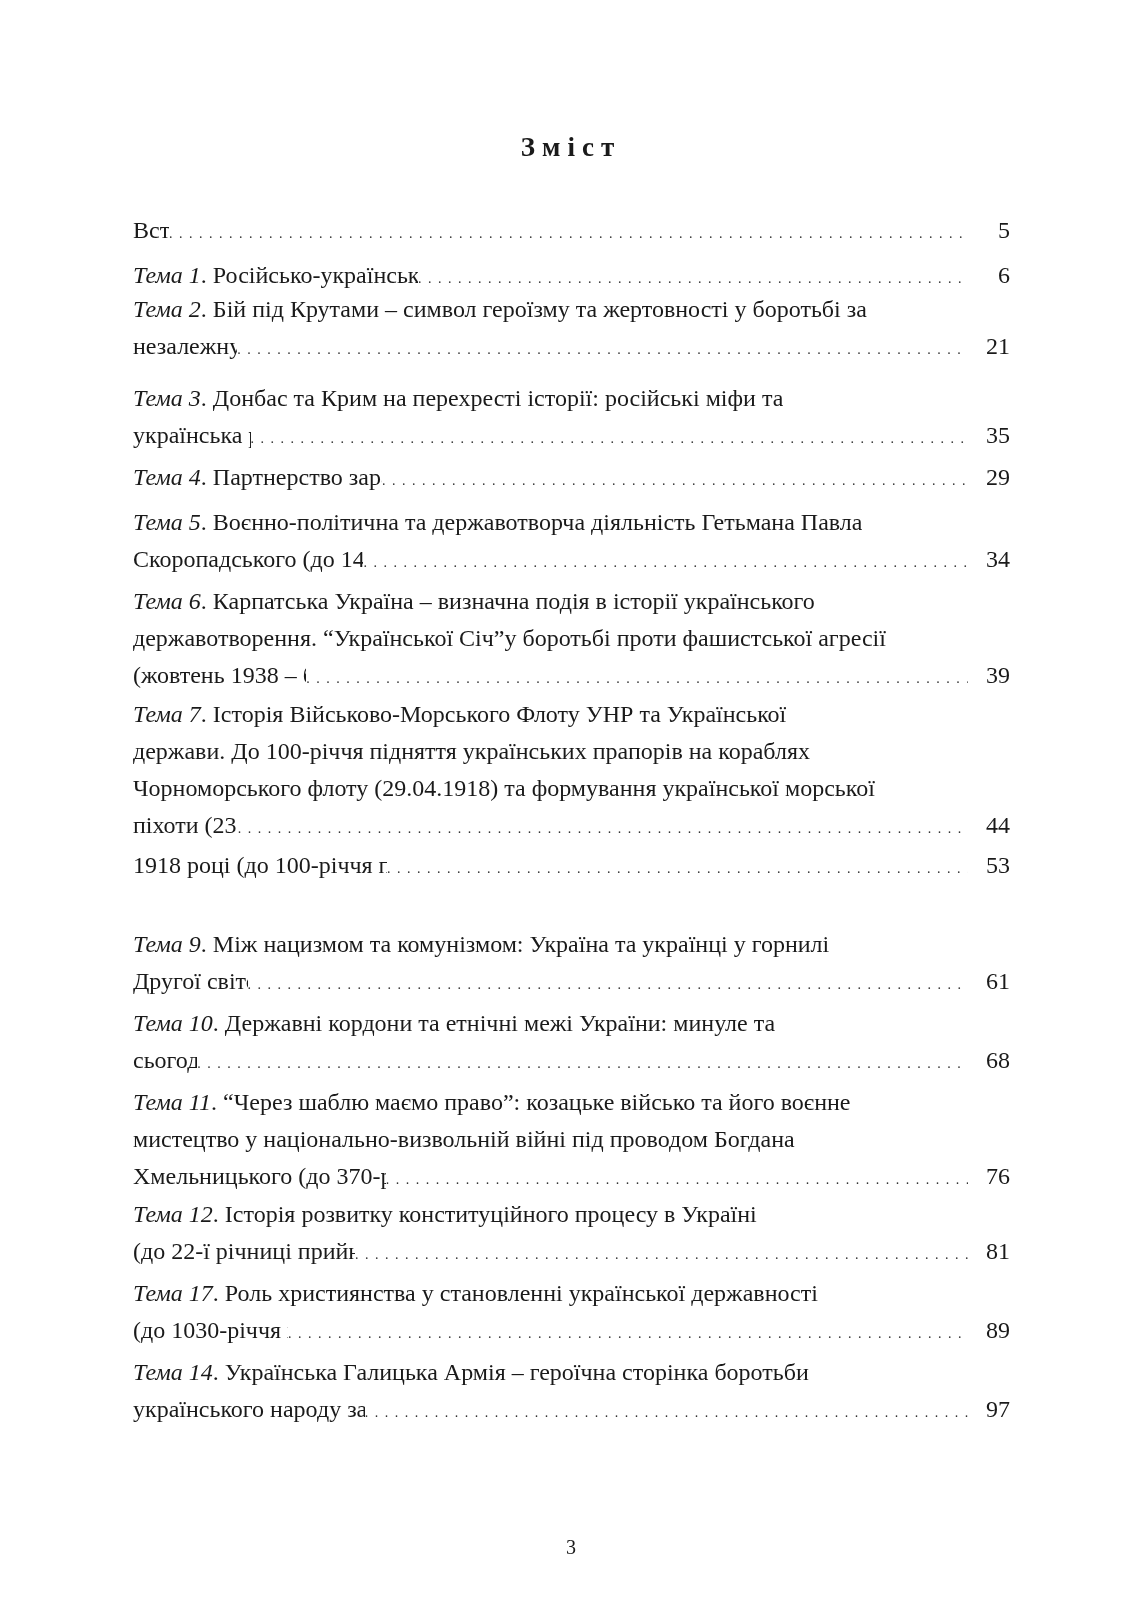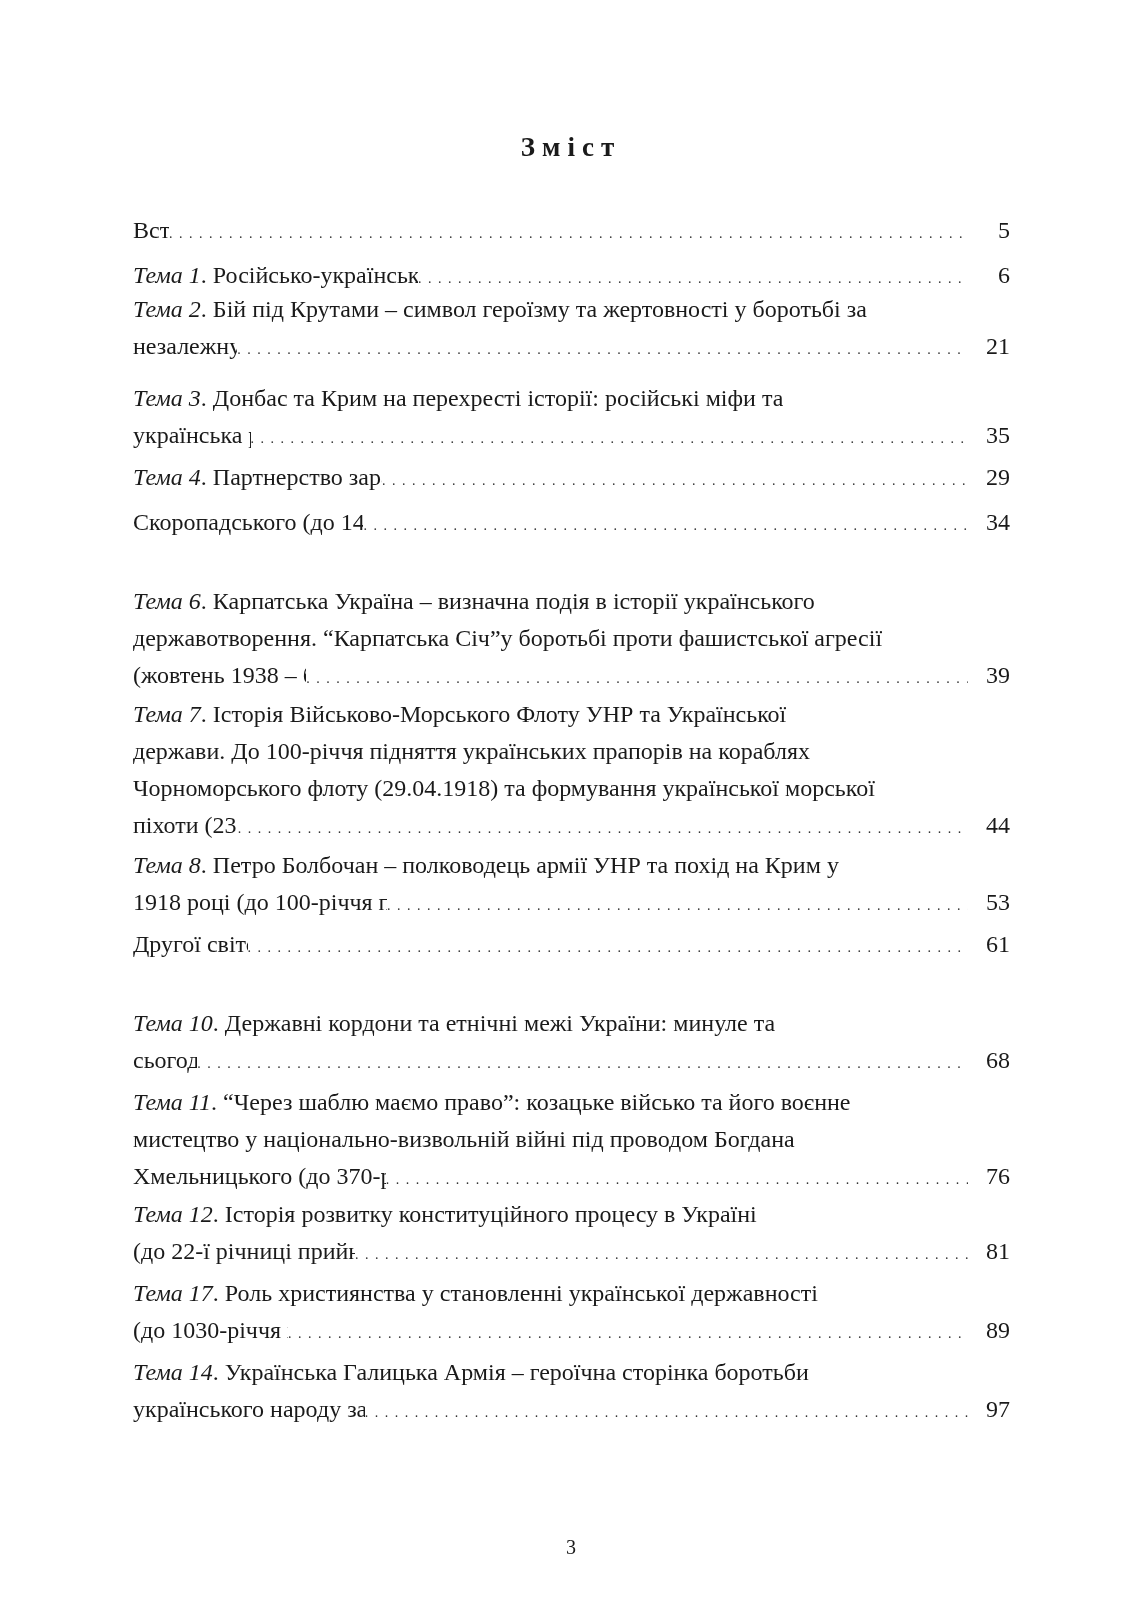--- a/index.html
+++ b/index.html
@@ -126,31 +126,34 @@
       </div>
       <div class="entry" style="top: 443px;">
         <div class="line">
           <span class="text"><span class="topic">Тема 4</span><span>. </span><span>Партнерство заради  миру: НАТО 1949 – 2017 рр.</span></span>
           <span class="leader"></span>
           <span class="pnum">29</span>
         </div>
       </div>
       <div class="entry" style="top: 488px;">
         <div class="line">
+          <span class="text"><span class="topic">Тема 5</span><span>. </span><span>Воєнно-політична та державотворча діяльність Гетьмана Павла</span></span>
+        </div>
+        <div class="line">
           <span class="text"><span>Скоропадського (до 145-річчя від дня народження)</span></span>
           <span class="leader"></span>
           <span class="pnum">34</span>
         </div>
       </div>
       <div class="entry" style="top: 567px;">
         <div class="line">
           <span class="text"><span class="topic">Тема 6</span><span>. </span><span>Карпатська Україна – визначна подія в історії українського</span></span>
         </div>
         <div class="line">
-          <span class="text"><span>державотворення. “Карпатська Січ”у боротьбі проти фашистської агресії</span></span>
+          <span class="text"><span>державотворення. “Української Січ”у боротьбі проти фашистської агресії</span></span>
         </div>
         <div class="line">
           <span class="text"><span>(жовтень 1938 – березень 1939 рр.)</span></span>
           <span class="leader"></span>
           <span class="pnum">39</span>
         </div>
       </div>
       <div class="entry" style="top: 680px;">
         <div class="line">
           <span class="text"><span class="topic">Тема 7</span><span>. </span><span>Історія Військово-Морського Флоту УНР та Української</span></span>
@@ -162,29 +165,29 @@
           <span class="text"><span>Чорноморського флоту (29.04.1918) та формування української морської</span></span>
         </div>
         <div class="line">
           <span class="text"><span>піхоти (23.05.1918)</span></span>
           <span class="leader"></span>
           <span class="pnum">44</span>
         </div>
       </div>
       <div class="entry" style="top: 831px;">
         <div class="line">
-          <span class="text"><span class="topic">Тема 8</span><span>. </span><span>Петро Болбочан – полководець армії УНР та похід на Крим у</span></span>
-        </div>
-        <div class="line">
           <span class="text"><span>1918 році (до 100-річчя походу Петра Болбочана на Крим)</span></span>
           <span class="leader"></span>
           <span class="pnum">53</span>
         </div>
       </div>
       <div class="entry" style="top: 910px;">
+        <div class="line">
+          <span class="text"><span class="topic">Тема 9</span><span>. </span><span>Між нацизмом та комунізмом: Україна та українці у горнилі</span></span>
+        </div>
         <div class="line">
           <span class="text"><span>Другої світової війни</span></span>
           <span class="leader"></span>
           <span class="pnum">61</span>
         </div>
       </div>
       <div class="entry" style="top: 989px;">
         <div class="line">
           <span class="text"><span class="topic">Тема 10</span><span>. </span><span>Державні кордони та етнічні межі України: минуле та</span></span>
         </div>

